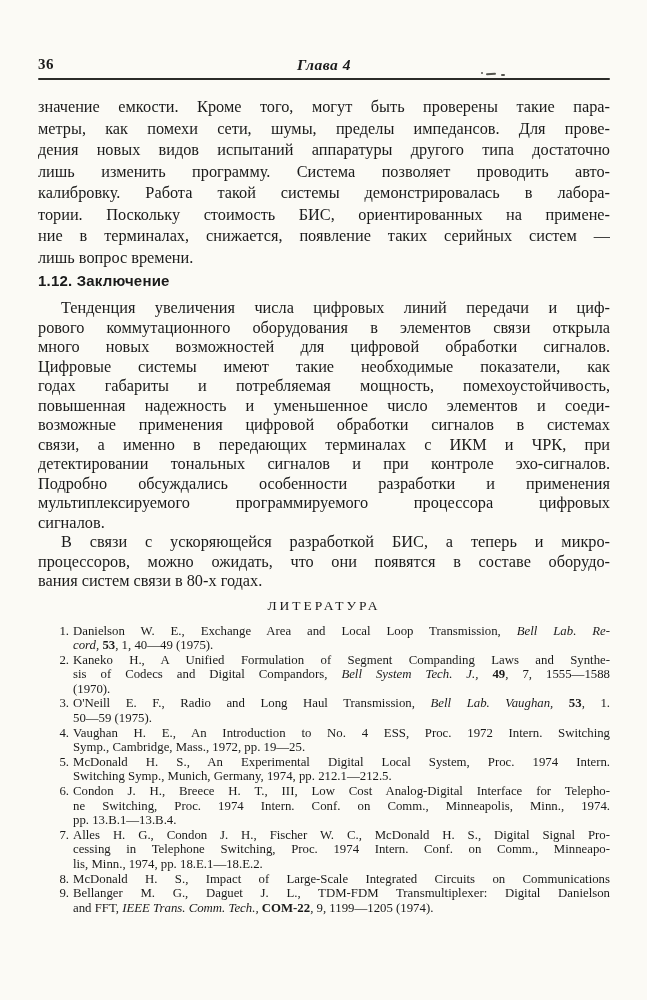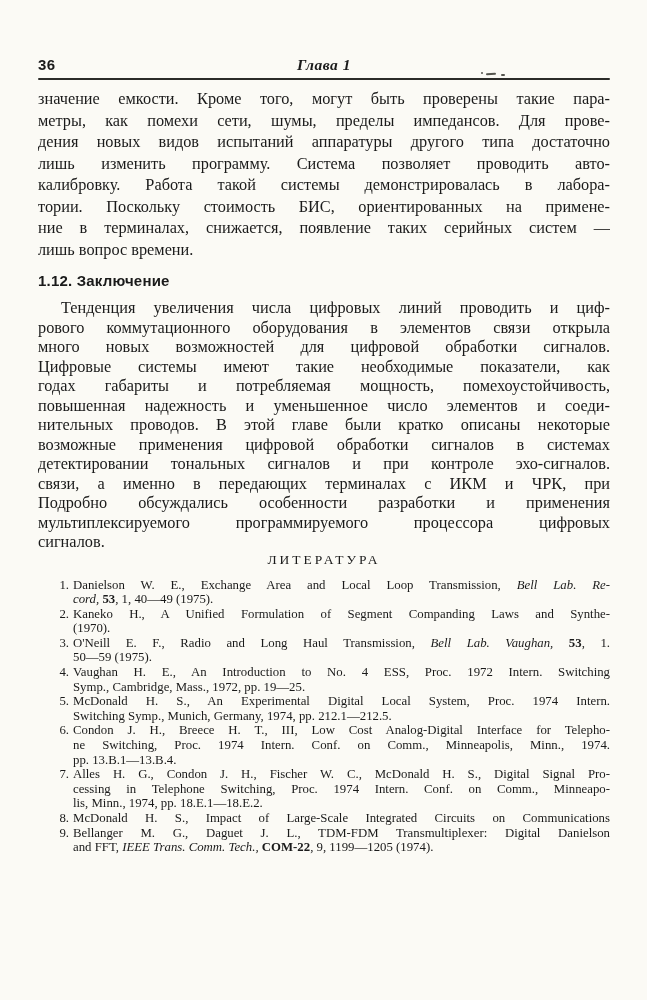--- a/index.html
+++ b/index.html
@@ -14,56 +14,56 @@
     box-sizing:border-box;
     padding:56px 37px 0 38px;
     overflow:hidden;
   }
   
   .head-row{
     display:flex;justify-content:space-between;align-items:baseline;
     height:19px;position:relative;
   }
   .page-num{
-    font-family:Liberation Sans, sans-serif;
+    font-family:Liberation Serif, serif;
     font-weight:700;font-size:15px;letter-spacing:.5px;
   }
   .chapter{
     position:absolute;left:0;right:0;text-align:center;
     font-style:italic;font-weight:700;font-size:15.5px;letter-spacing:.5px;
   }
   .head-rule{
     margin-top:3px;height:2px;background:#2b2b28;border-radius:1px;
     position:relative;
   }
   .speck{position:absolute;background:#55554e;border-radius:1px;}
   .speck.s1{width:10px;height:2px;top:-5px;left:448px;transform:rotate(-4deg);}
   .speck.s2{width:4px;height:2px;top:-4px;left:463px;}
   .speck.s3{width:2px;height:2px;top:-6px;left:443px;}
   
   .para{overflow:hidden;}
-  .para-top{margin-top:8px;font-size:16.3px;}
+  .para-top{margin-top:16px;font-size:16.3px;}
   .para-top .line{height:21.5px;line-height:21.5px;}
   .para-body{font-size:16.3px;}
   .para-conclusion{margin-top:9px;}
   .para-body .line{height:19.5px;line-height:19.5px;}
   .line{
     text-align:justify;text-align-last:justify;
     white-space:nowrap;overflow:hidden;
   }
   .line.last{text-align:center;text-align-last:left;}
   .line.indent{text-indent:23px;}
   .section-heading{
-    margin-top:12px;height:17px;line-height:17px;
+    margin-top:4px;height:17px;line-height:17px;
     font-family:"Liberation Sans","DejaVu Sans",sans-serif;
     font-weight:700;font-size:15px;letter-spacing:.2px;
   }
   
   .lit-heading{
-    height:16px;line-height:16px;
+    margin-top:7px;height:16px;line-height:16px;
     text-align:center;font-size:13.5px;letter-spacing:3px;
   }
   .ref-list{margin-top:10px;font-size:12.8px;}
   .ref-item{position:relative;padding-left:35px;}
   .ref-num{
     position:absolute;left:14px;top:0;width:17px;
     text-align:right;line-height:14.6px;
   }
   .rline{
     height:14.6px;line-height:14.6px;
@@ -74,21 +74,21 @@
   .rline .i,.ref-item .i{font-style:italic;}
   .rline .b,.ref-item .b{font-weight:700;}
 </style>
 </head>
 <body>
 
 <div class="page">
 
   <div class="head-row">
     <span class="page-num">36</span>
-    <span class="chapter">Глава 1</span>
+    <span class="chapter">Глава 4</span>
   </div>
   <div class="head-rule">
     <span class="speck s1"></span>
     <span class="speck s2"></span>
     <span class="speck s3"></span>
   </div>
 
   <div class="para para-top">
       <div class="line">значение емкости. Кроме того, могут быть проверены такие пара-</div>
       <div class="line">метры, как помехи сети, шумы, пределы импедансов. Для прове-</div>
@@ -96,47 +96,52 @@
       <div class="line">лишь изменить программу. Система позволяет проводить авто-</div>
       <div class="line">калибровку. Работа такой системы демонстрировалась в лабора-</div>
       <div class="line">тории. Поскольку стоимость БИС, ориентированных на примене-</div>
       <div class="line">ние в терминалах, снижается, появление таких серийных систем —</div>
       <div class="line last">лишь вопрос времени.</div>
     </div>
 
   <div class="section-heading">1.12. Заключение</div>
 
   <div class="para para-body para-conclusion">
-      <div class="line indent">Тенденция увеличения числа цифровых линий проводить и циф-</div>
+      <div class="line indent">Тенденция увеличения числа цифровых линий передачи и циф-</div>
       <div class="line">рового коммутационного оборудования в элементов связи открыла</div>
       <div class="line">много новых возможностей для цифровой обработки сигналов.</div>
       <div class="line">Цифровые системы имеют такие необходимые показатели, как</div>
       <div class="line">годах габариты и потребляемая мощность, помехоустойчивость,</div>
       <div class="line">повышенная надежность и уменьшенное число элементов и соеди-</div>
-      <div class="line">нительных проводов. В этой главе были кратко описаны некоторые</div>
       <div class="line">возможные применения цифровой обработки сигналов в системах</div>
+      <div class="line">связи, а именно в передающих терминалах с ИКМ и ЧРК, при</div>
       <div class="line">детектировании тональных сигналов и при контроле эхо-сигналов.</div>
-      <div class="line">связи, а именно в передающих терминалах с ИКМ и ЧРК, при</div>
       <div class="line">Подробно обсуждались особенности разработки и применения</div>
       <div class="line">мультиплексируемого программируемого процессора цифровых</div>
       <div class="line last">сигналов.</div>
     </div>
 
+  <div class="para para-body">
+      <div class="line indent">В связи с ускоряющейся разработкой БИС, а теперь и микро-</div>
+      <div class="line">процессоров, можно ожидать, что они появятся в составе оборудо-</div>
+      <div class="line last">вания систем связи в 80-х годах.</div>
+    </div>
 
   <div class="lit-heading">ЛИТЕРАТУРА</div>
 
   <div class="ref-list">
       <div class="ref-item">
         <span class="ref-num">1.</span>
         <div class="rline">Danielson W. E., Exchange Area and Local Loop Transmission, <span class="i">Bell Lab. Re-</span></div>
         <div class="rline last"><span class="i">cord,</span> <span class="b">53</span>, 1, 40—49 (1975).</div>
       </div>
       <div class="ref-item">
         <span class="ref-num">2.</span>
         <div class="rline">Kaneko H., A Unified Formulation of Segment Companding Laws and Synthe-</div>
+        <div class="rline">sis of Codecs and Digital Compandors, <span class="i">Bell System Tech. J.,</span> <span class="b">49</span>, 7, 1555—1588</div>
         <div class="rline last">(1970).</div>
       </div>
       <div class="ref-item">
         <span class="ref-num">3.</span>
         <div class="rline">O'Neill E. F., Radio and Long Haul Transmission, <span class="i">Bell Lab. Vaughan,</span> <span class="b">53</span>, 1.</div>
         <div class="rline last">50—59 (1975).</div>
       </div>
       <div class="ref-item">
         <span class="ref-num">4.</span>
         <div class="rline">Vaughan H. E., An Introduction to No. 4 ESS, Proc. 1972 Intern. Switching</div>

